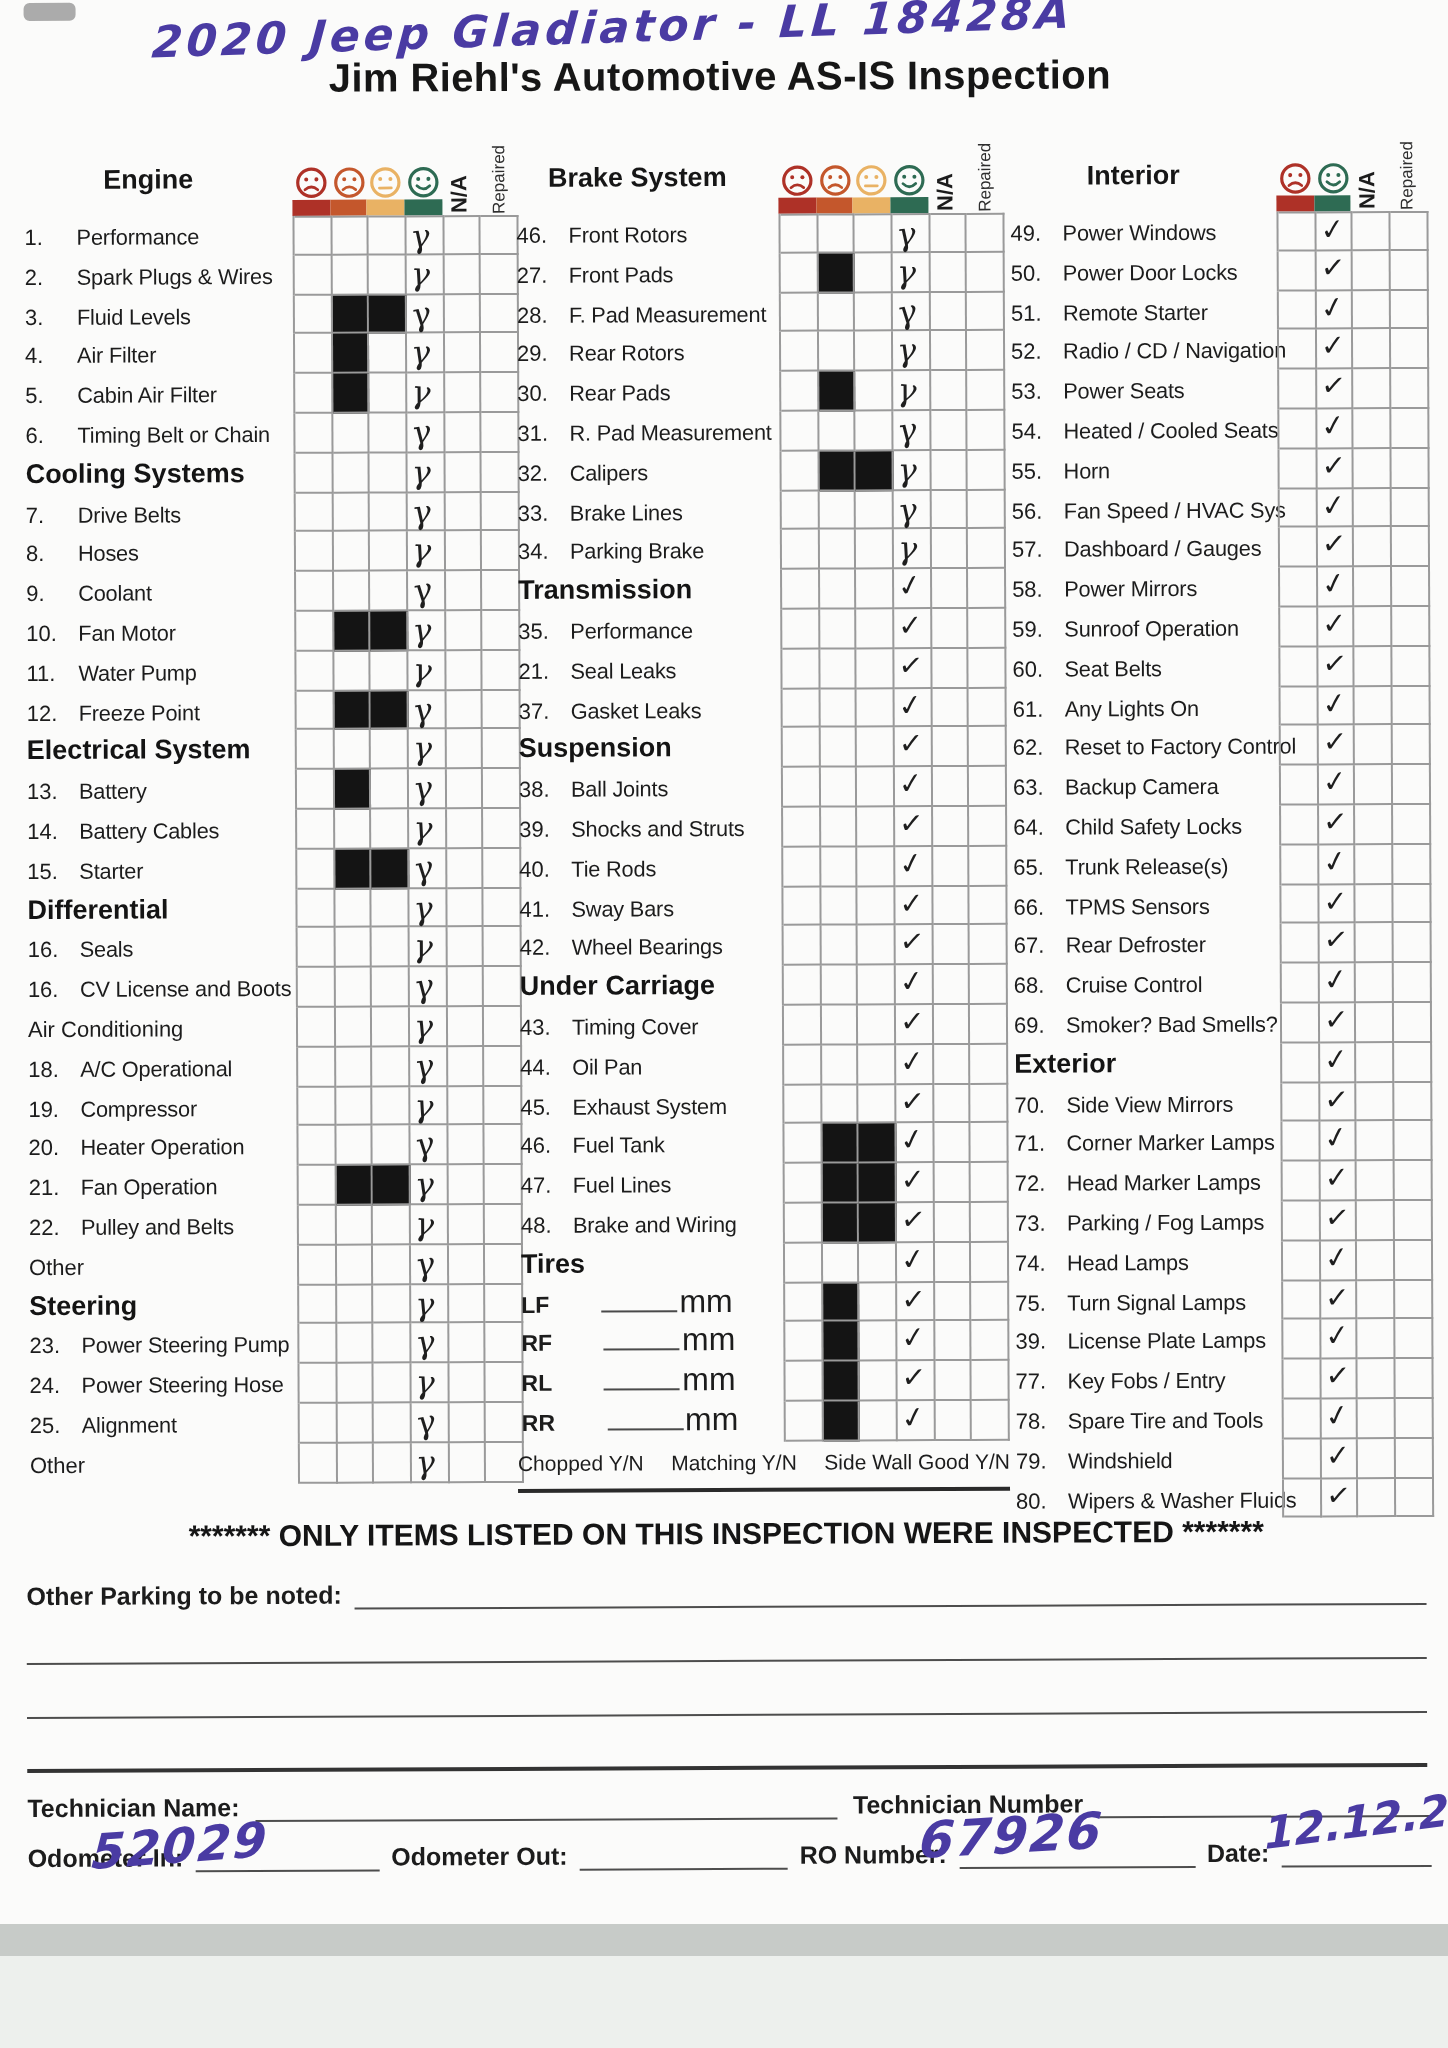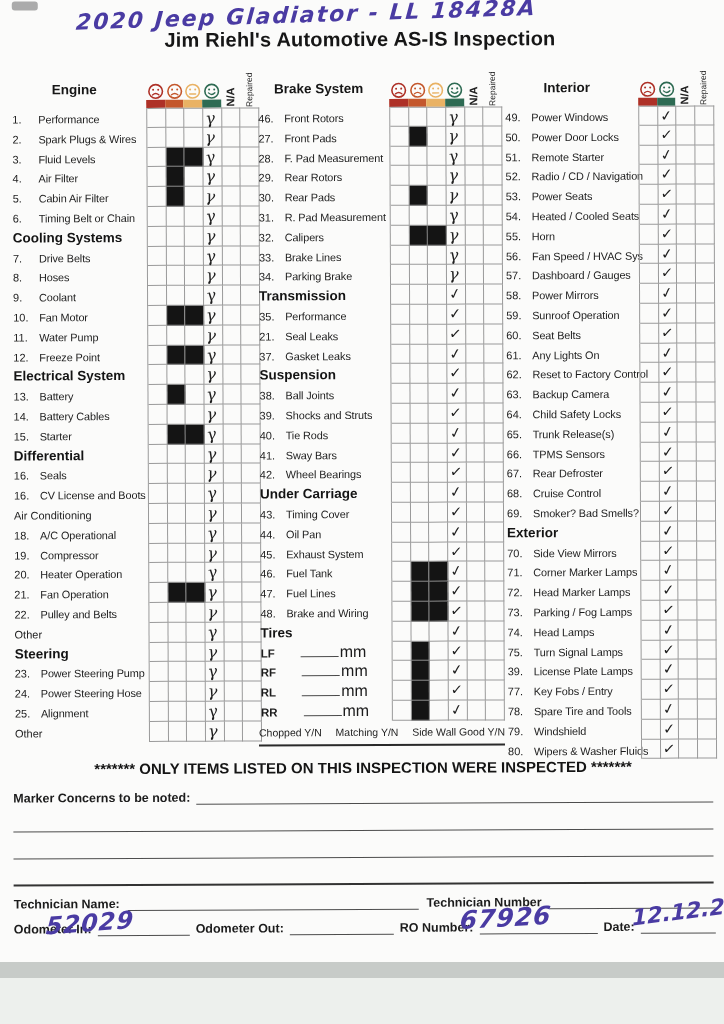--- a/index.html
+++ b/index.html
@@ -1422,21 +1422,21 @@
               <div class="cell"></div>
               <div class="cell"></div>
             </div>
        </div>
         </div>
     </div>
 
     <div class="note">******* ONLY ITEMS LISTED ON THIS INSPECTION WERE INSPECTED *******</div>
 
     <div class="concerns">
-      <span class="blbl">Marker Concerns to be noted:</span>
+      <span class="blbl">Other Parking to be noted:</span>
       <span class="wline"></span>
     </div>
     <div class="hline l2"></div>
     <div class="hline l3"></div>
     <div class="hline l4"></div>
 
     <div class="techrow">
       <span class="blbl">Technician Name:</span>
       <span class="wline" style="flex:1.75"></span>
       <span class="blbl">Technician Number</span>

